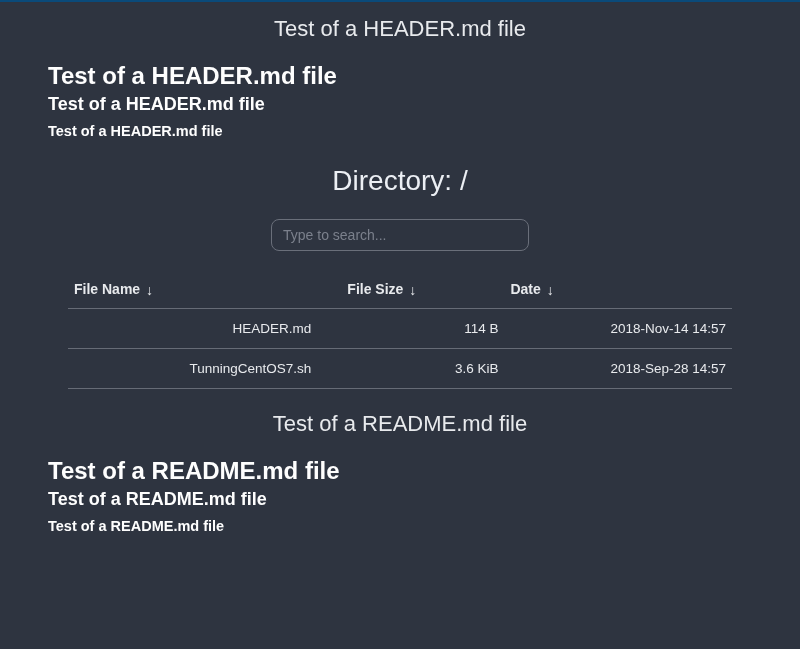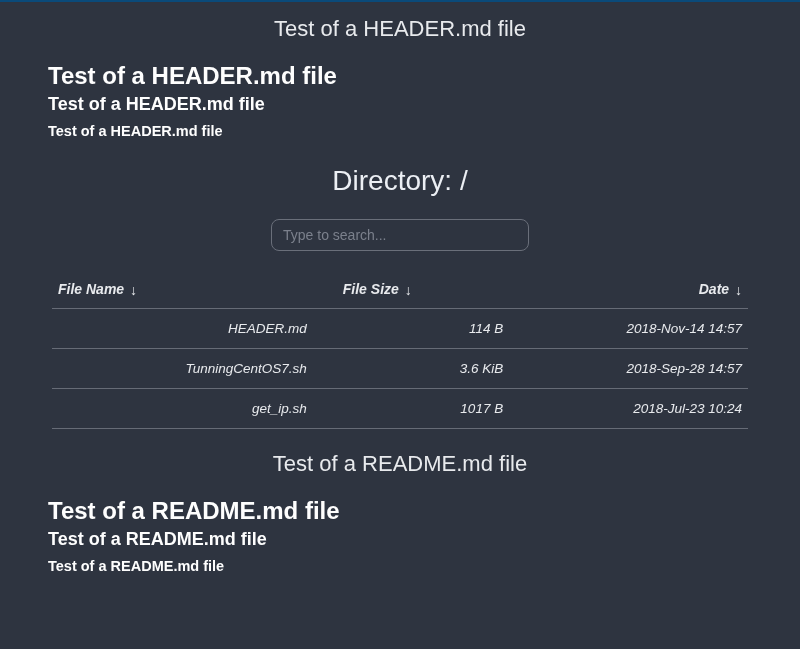--- a/index.html
+++ b/index.html
@@ -65,40 +65,39 @@
       border: 1px solid #6a6f7a;
       border-radius: 8px;
       color: #e8eaed;
       font-size: 14px;
       outline: none;
     }
     .search-input::placeholder {
       color: #7b808c;
     }
     .table-wrap {
-      padding: 0 52px;
-      font-style: italic;
+      padding: 0 68px;
     }
     table {
       width: 100%;
       border-collapse: collapse;
     }
     th {
       text-align: left;
       font-size: 14px;
       font-weight: bold;
       color: #e8eaed;
       padding: 8px 6px 10px 6px;
       border-bottom: 1px solid #666b76;
     }
     th.col-size {
       padding-left: 30px;
     }
     th.col-date {
-      text-align: right;
+      text-align: left;
     }
     td {
       font-size: 13.5px;
       color: #e8eaed;
       padding: 12px 6px;
       border-bottom: 1px solid #666b76;
       text-align: right;
     }
     td.col-name {
       padding-left: 12px;
@@ -163,25 +162,20 @@
       <tr>
         <td class="col-name">HEADER.md</td>
         <td class="col-size">114 B</td>
         <td class="col-date">2018-Nov-14 14:57</td>
       </tr>
       <tr>
         <td class="col-name">TunningCentOS7.sh</td>
         <td class="col-size">3.6 KiB</td>
         <td class="col-date">2018-Sep-28 14:57</td>
       </tr>
-      <tr>
-        <td class="col-name">get_ip.sh</td>
-        <td class="col-size">1017 B</td>
-        <td class="col-date">2018-Jul-23 10:24</td>
-      </tr>
     </tbody>
   </table>
 </div>
 
 <div class="readme-title">Test of a README.md file</div>
 
 <div class="footer-block">
   <div class="h1">Test of a README.md file</div>
   <div class="h2">Test of a README.md file</div>
   <div class="h3">Test of a README.md file</div>

